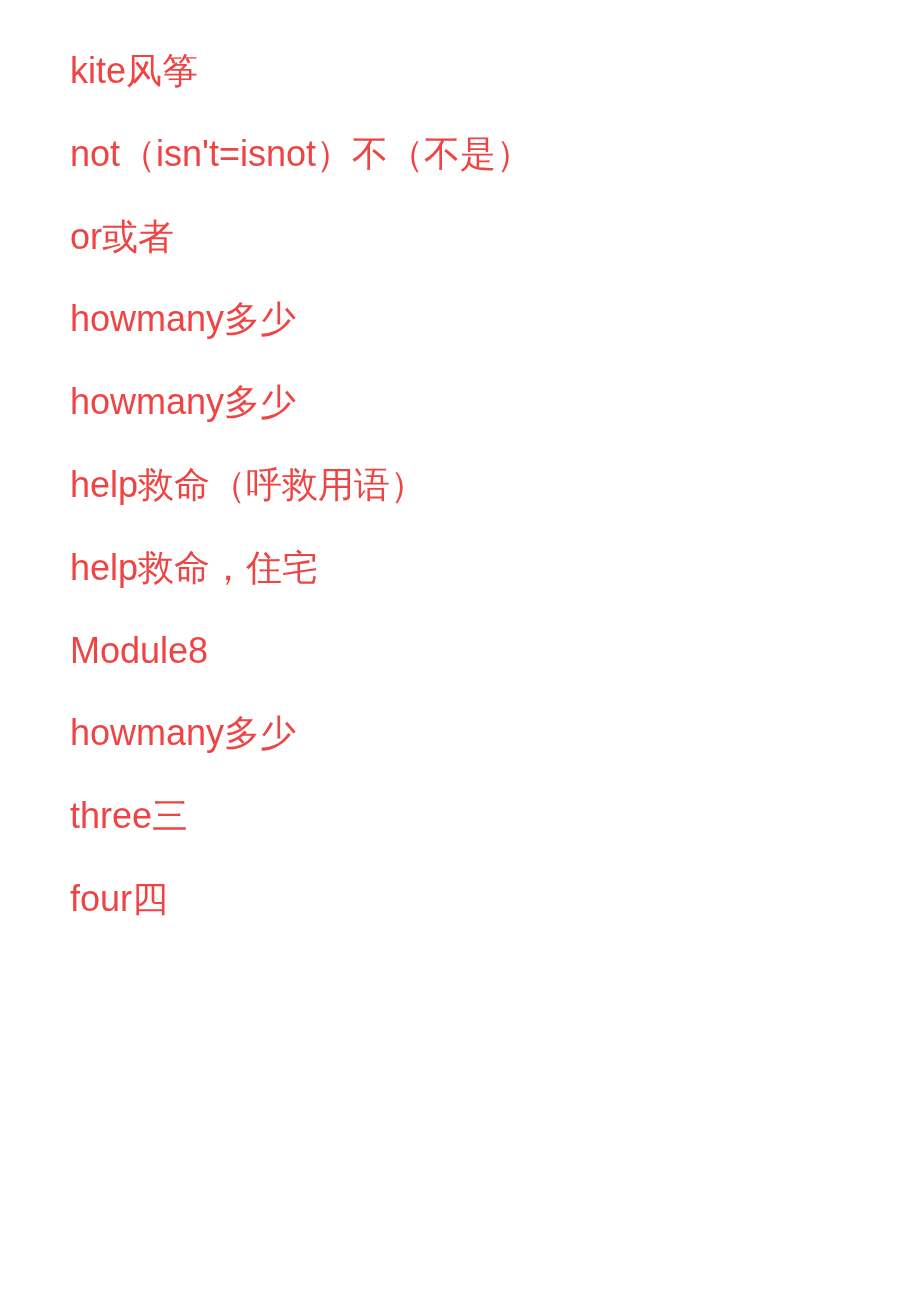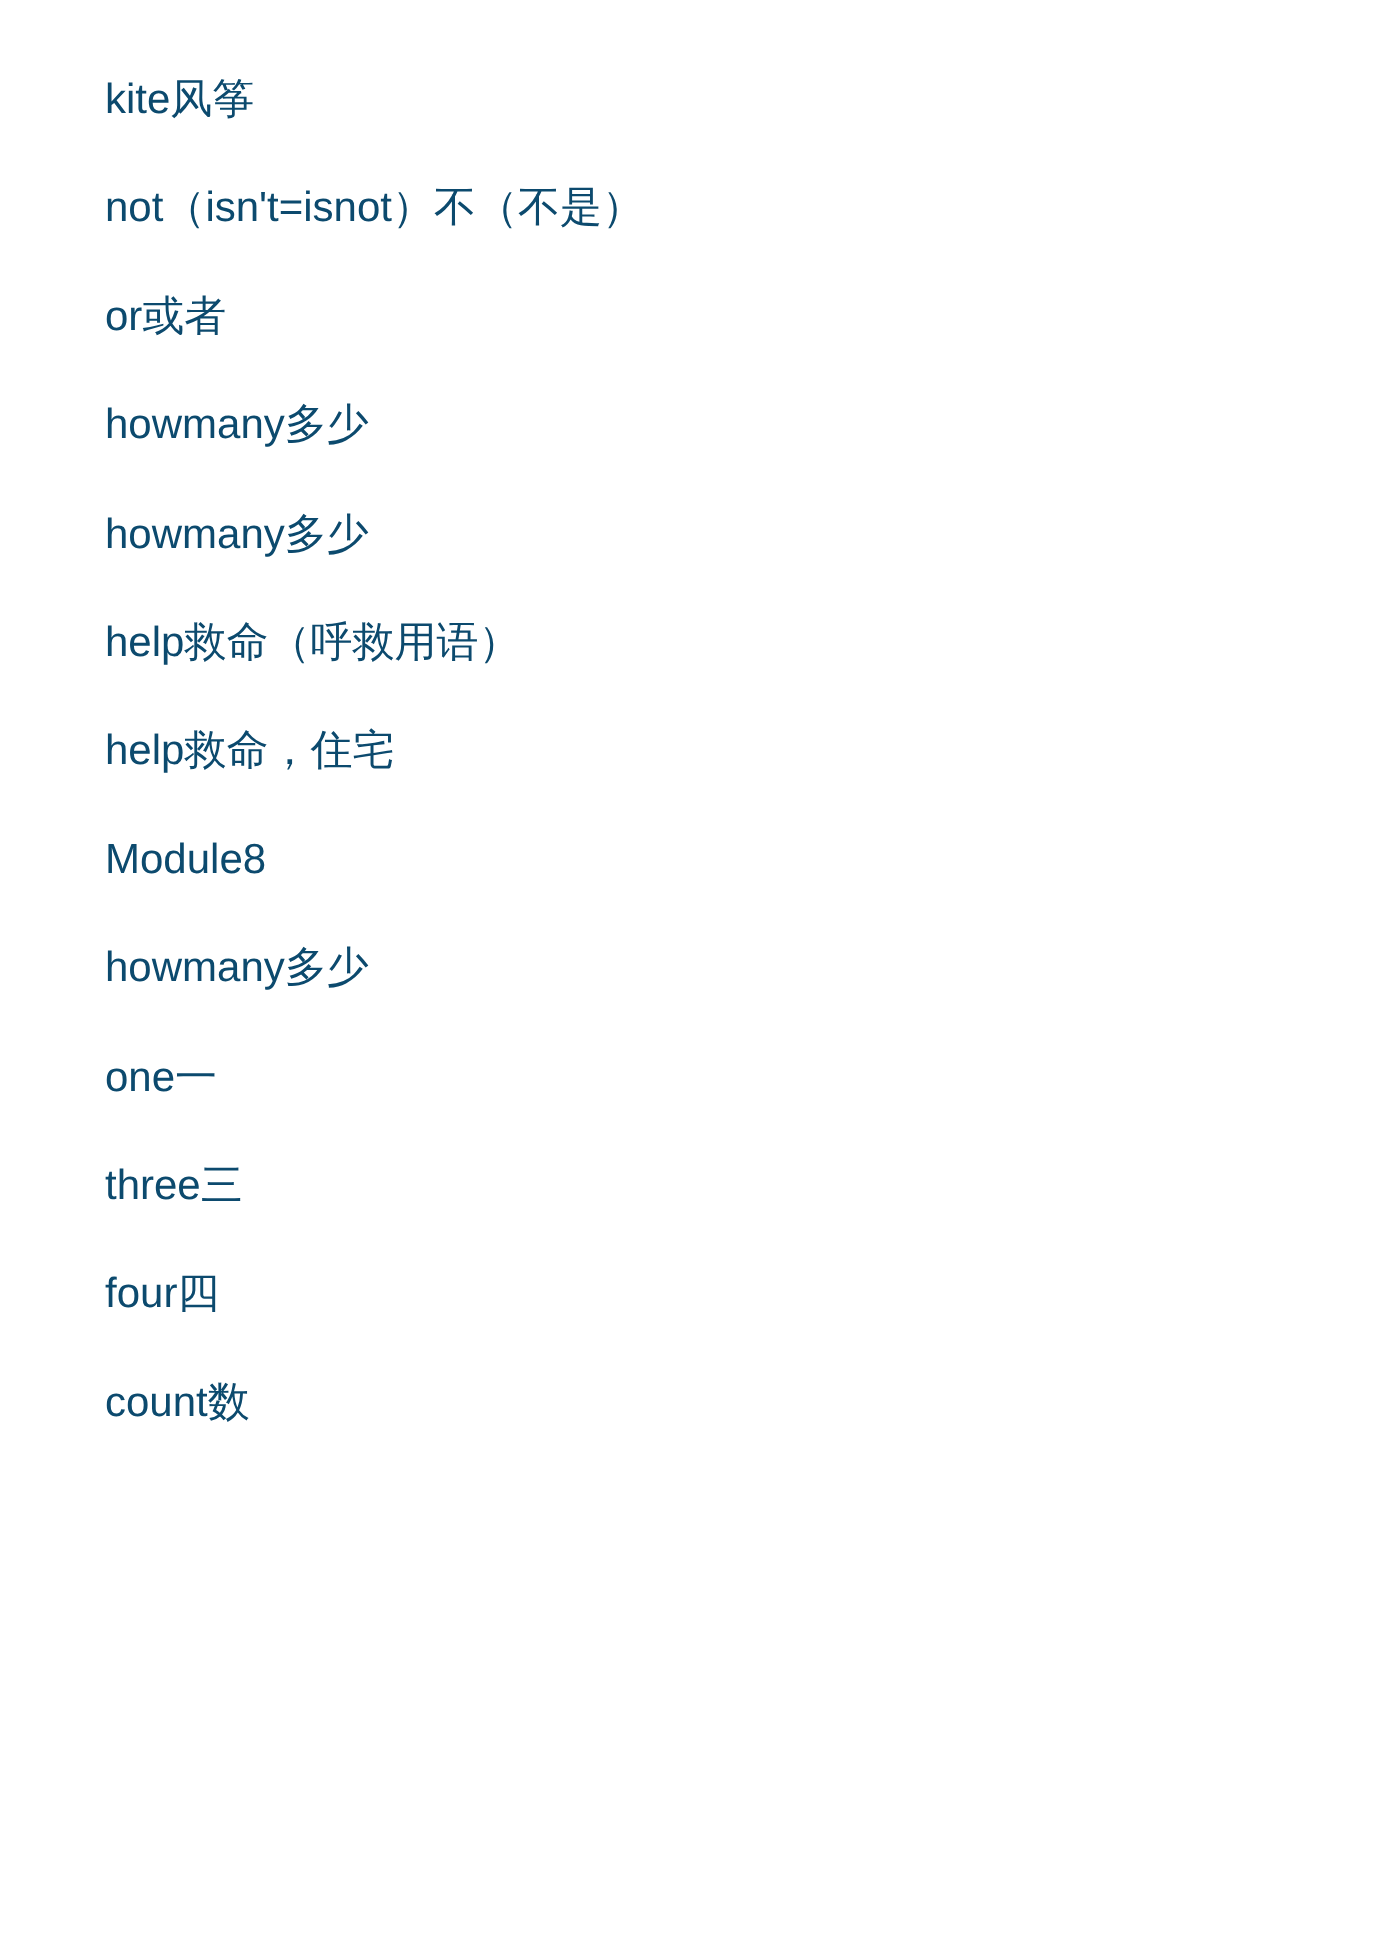--- a/index.html
+++ b/index.html
@@ -16,36 +16,34 @@
       padding: 30px 40px;
     }
 
     .vocab-list {
       display: flex;
       flex-direction: column;
       gap: 0;
     }
 
     .vocab-item {
-      font-size: 28px;
-      color: #0c4a6e;
+      font-size: 36px;
+      color: #ef4444;
       padding: 18px 0 18px 30px;
       line-height: 1.3;
     }
   </style>
 </head>
 <body>
 
 <div class="vocab-list">
 <div class="vocab-item">kite风筝</div>
     <div class="vocab-item">not（isn't=isnot）不（不是）</div>
     <div class="vocab-item">or或者</div>
     <div class="vocab-item">howmany多少</div>
     <div class="vocab-item">howmany多少</div>
     <div class="vocab-item">help救命（呼救用语）</div>
     <div class="vocab-item">help救命，住宅</div>
     <div class="vocab-item">Module8</div>
     <div class="vocab-item">howmany多少</div>
-    <div class="vocab-item">one一</div>
     <div class="vocab-item">three三</div>
     <div class="vocab-item">four四</div>
-    <div class="vocab-item">count数</div>
   </div>
 
 </body></html>

